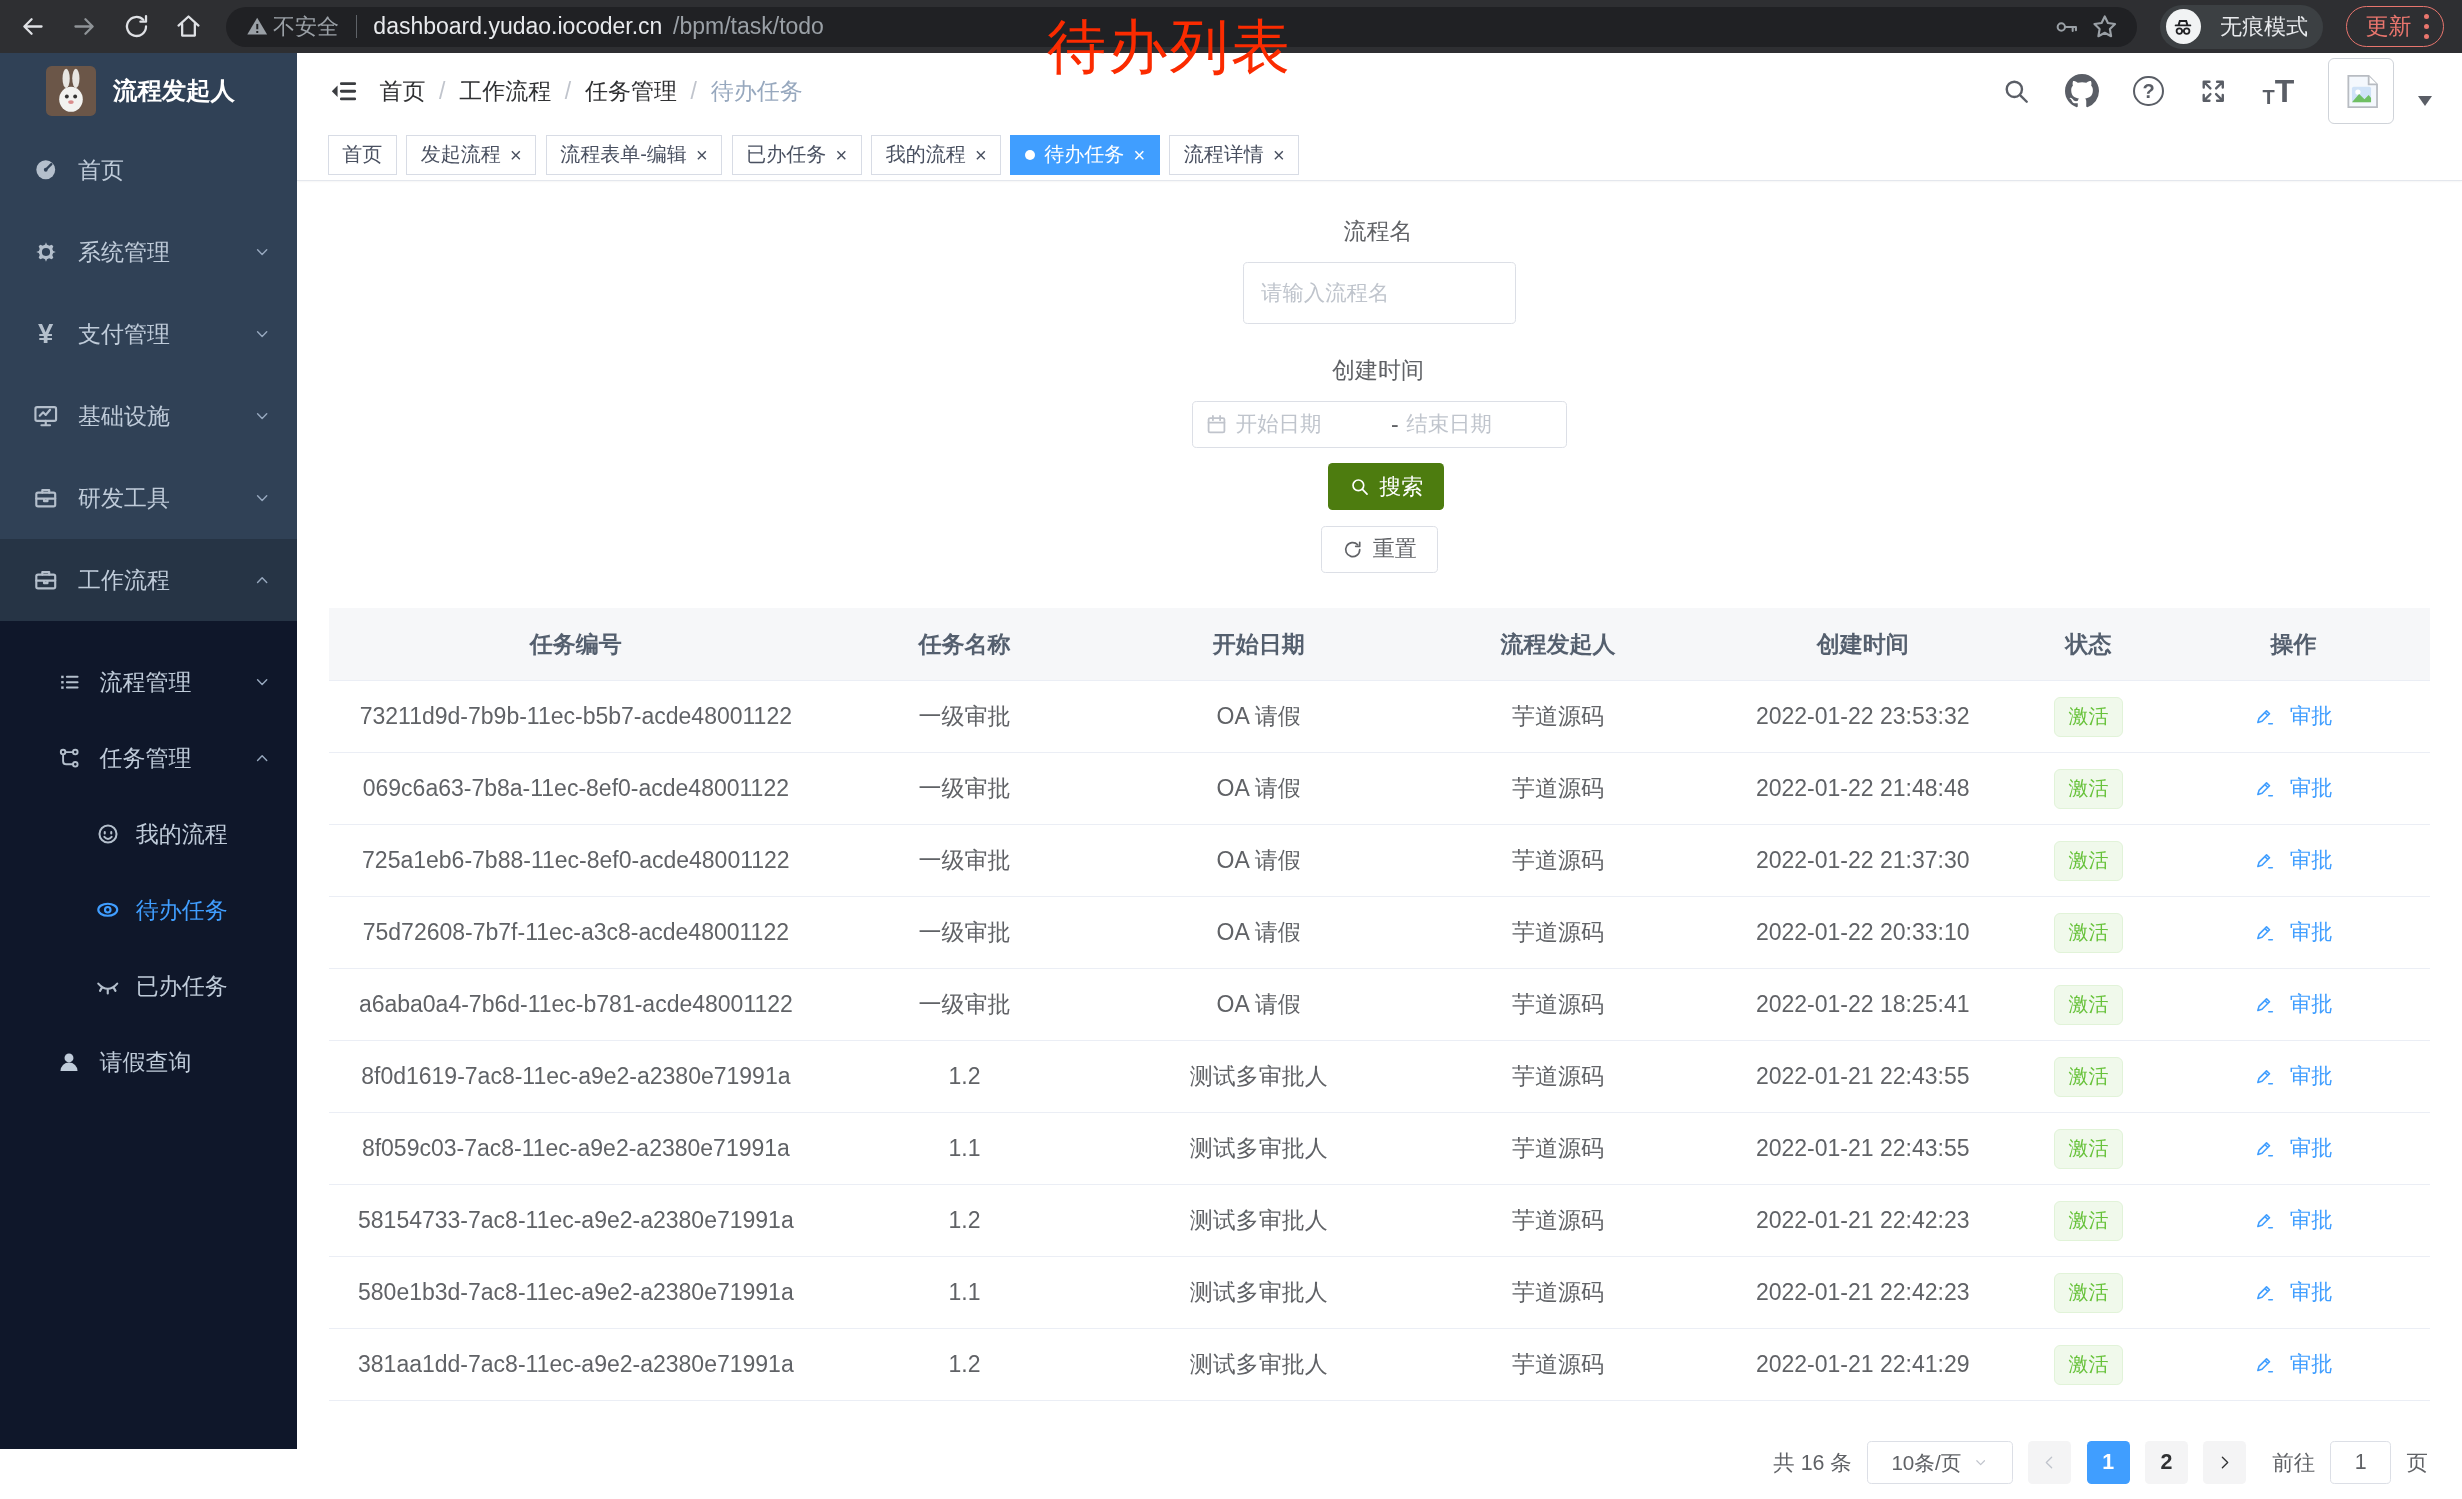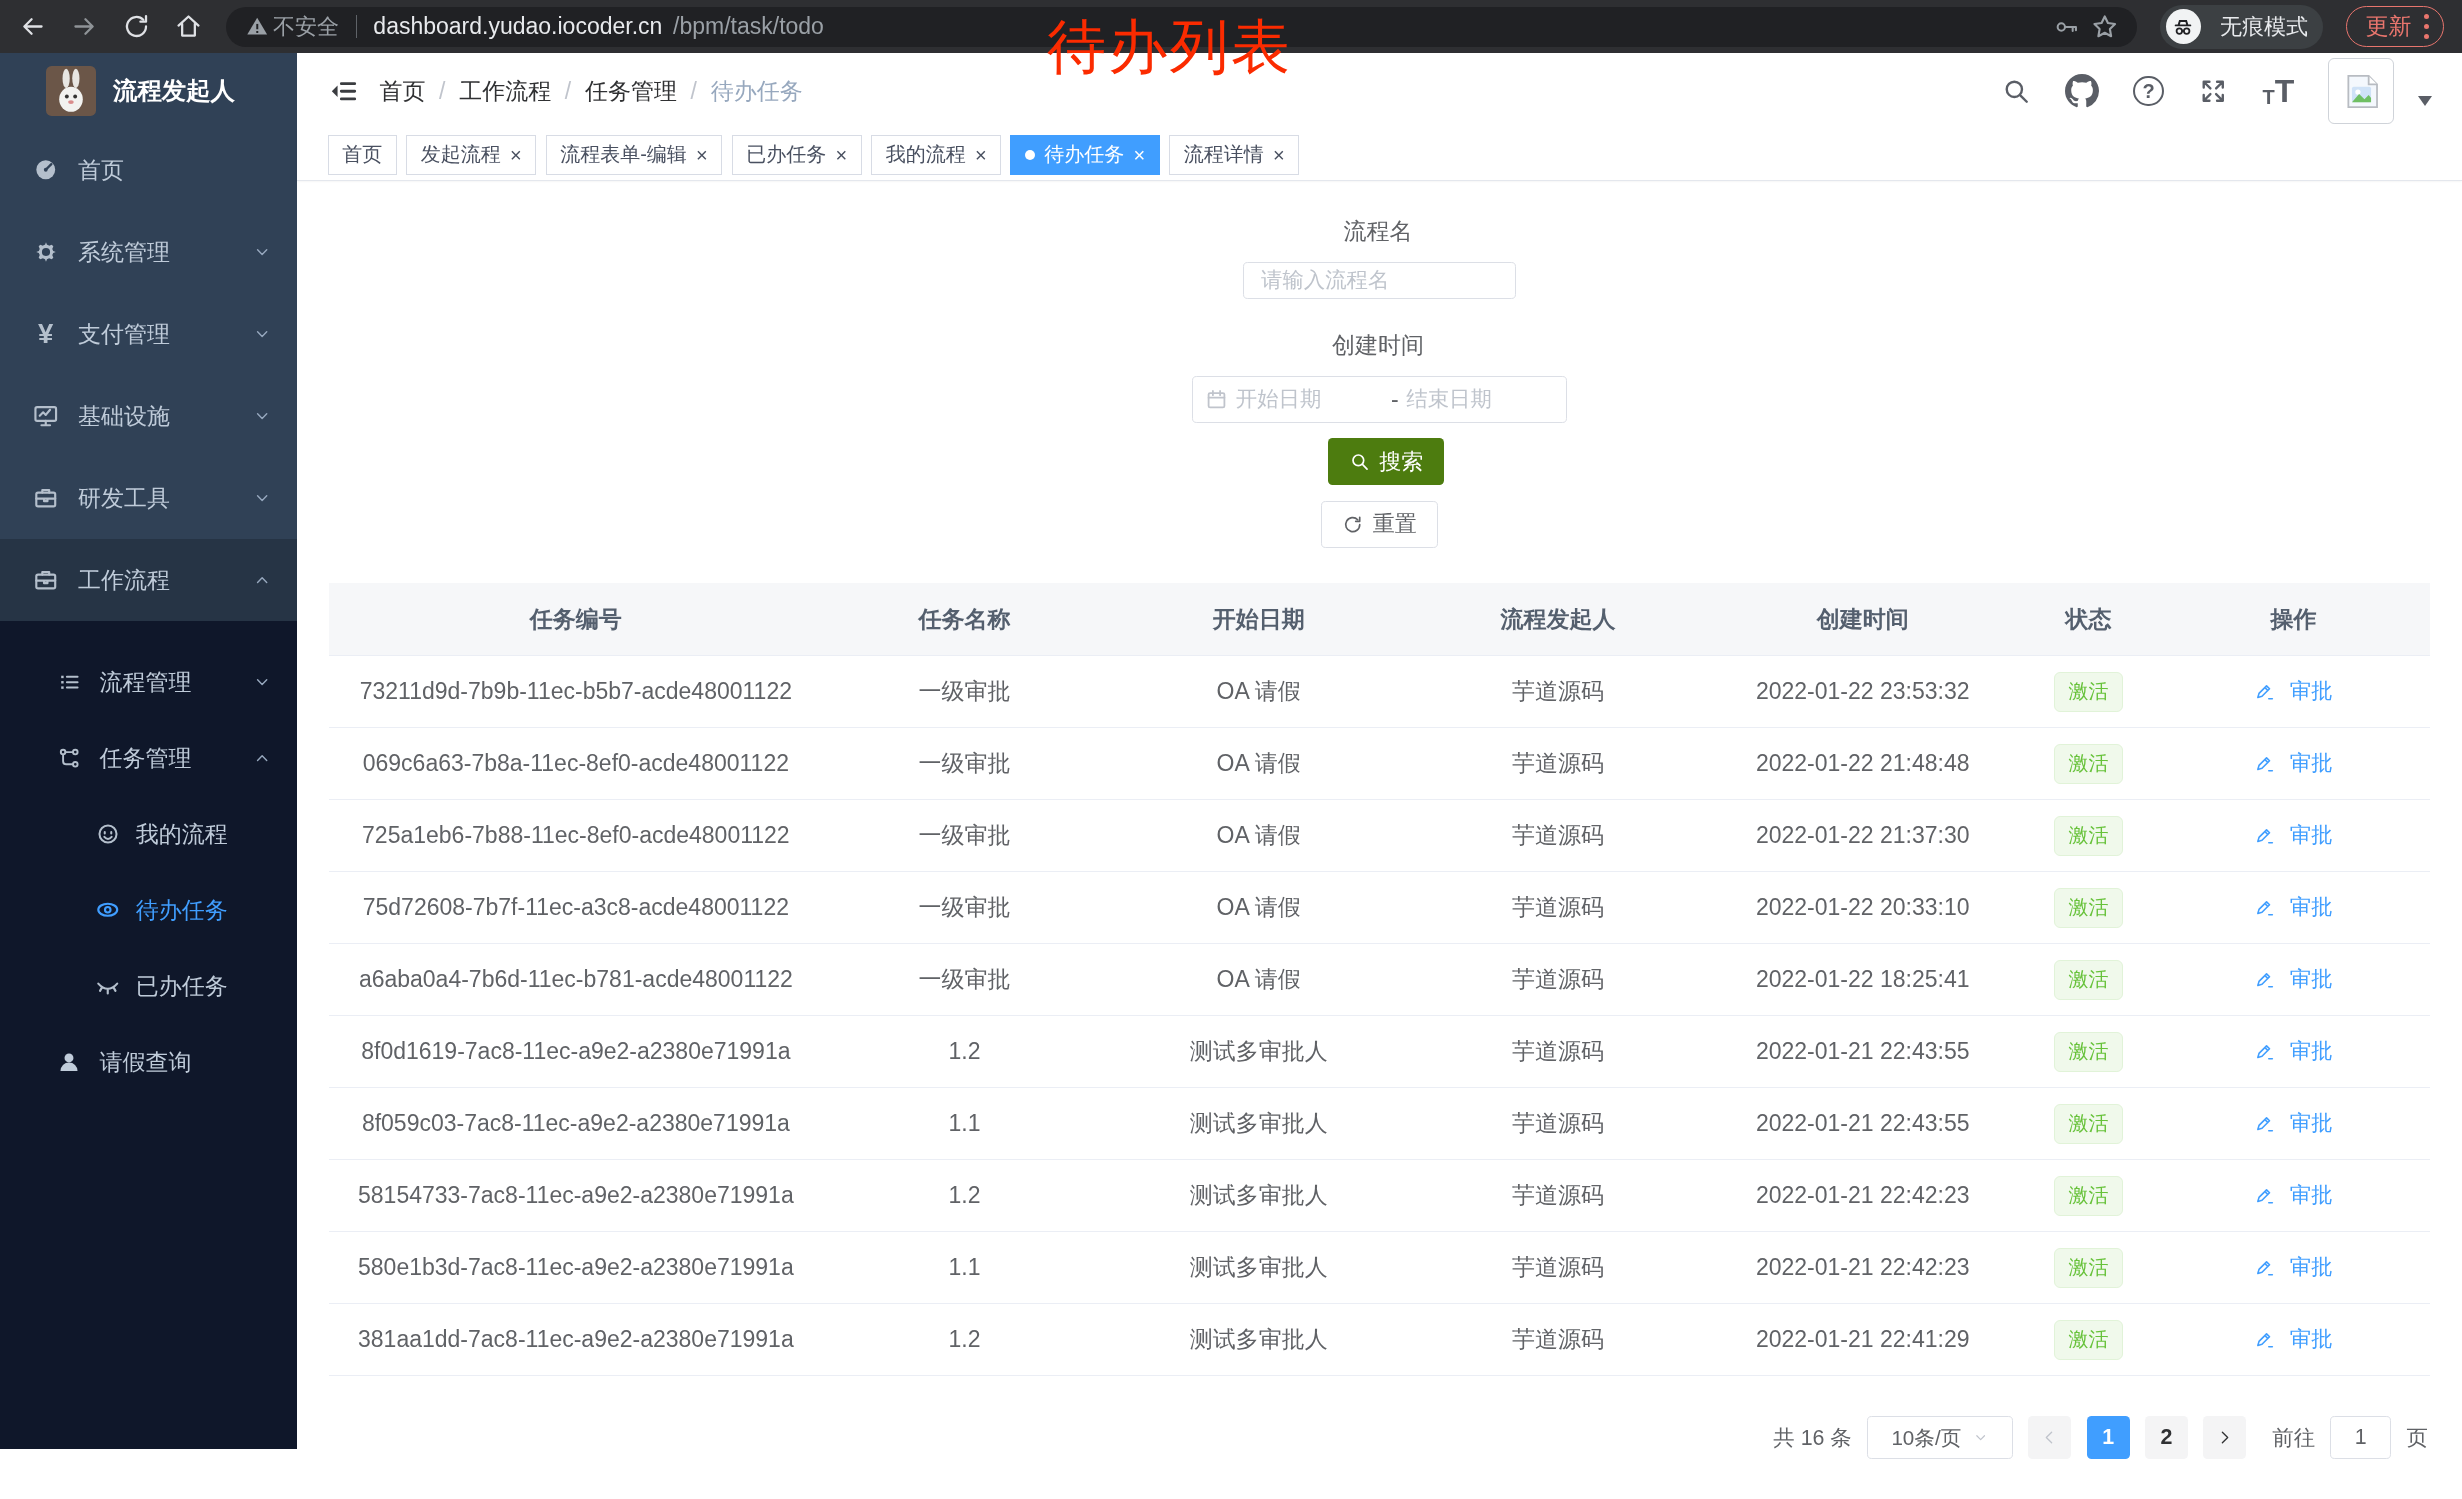--- a/index.html
+++ b/index.html
@@ -69,21 +69,21 @@
 
   .tagsbar { height:52px; display:flex; align-items:center; padding:0 30.5px; gap:9.2px; border-bottom:0.8px solid #e4e7ed; box-shadow:0 0.8px 2.3px rgba(0,0,0,.06); }
   .tab { height:40px; border:0.8px solid #d8dce5; background:#fff; color:#495060; display:inline-flex; align-items:center; gap:9.2px; padding:0 13.7px; font-size:20px; cursor:pointer; }
   .tab .x { font-size:20px; line-height:1; }
   .tab .x::before { content:"×"; }
   .tab.active { background:#409eff; border-color:#409eff; color:#fff; }
   .tab .dot { width:10px; height:10px; border-radius:50%; background:#fff; }
 
   .filters { display:flex; align-items:center; padding:35px 32px 0 32px; gap:15.3px; font-size:23px; color:#606266;flex-direction:column; }
   .f-label { margin-right:3.1px; }
-  .inp { width:273px; height:37px; border:0.8px solid #dcdfe6; border-radius:4.6px; font-size:21.4px; color:#606266; padding:0 17px; outline:none; font-family:inherit; }
+  .inp { width:273px; height:62px; border:0.8px solid #dcdfe6; border-radius:4.6px; font-size:21.4px; color:#606266; padding:0 17px; outline:none; font-family:inherit; }
   .inp::placeholder { color:#bfc4cc; }
   .gap40 { width:15.3px; }
   .range { width:375px; height:47px; border:0.8px solid #dcdfe6; border-radius:4.6px; display:flex; align-items:center; padding:0 12.2px; gap:7.6px; color:#c0c4cc; }
   .range input { border:none; outline:none; background:transparent; flex:1; min-width:0; font-size:21.4px; color:#606266; font-family:inherit; }
   .range input::placeholder { color:#bfc4cc; }
   .range .rsep { color:#606266; }
   .btn { height:47px; display:inline-flex; align-items:center; gap:9.2px; border-radius:4.6px; font-size:22px; padding:0 20px; cursor:pointer; border:0.8px solid transparent; }
   .btn.primary { background:#4d7c0f; color:#fff; margin-left:13px; }
   .btn.plain { background:#fff; color:#606266; border-color:#dcdfe6; }
 

